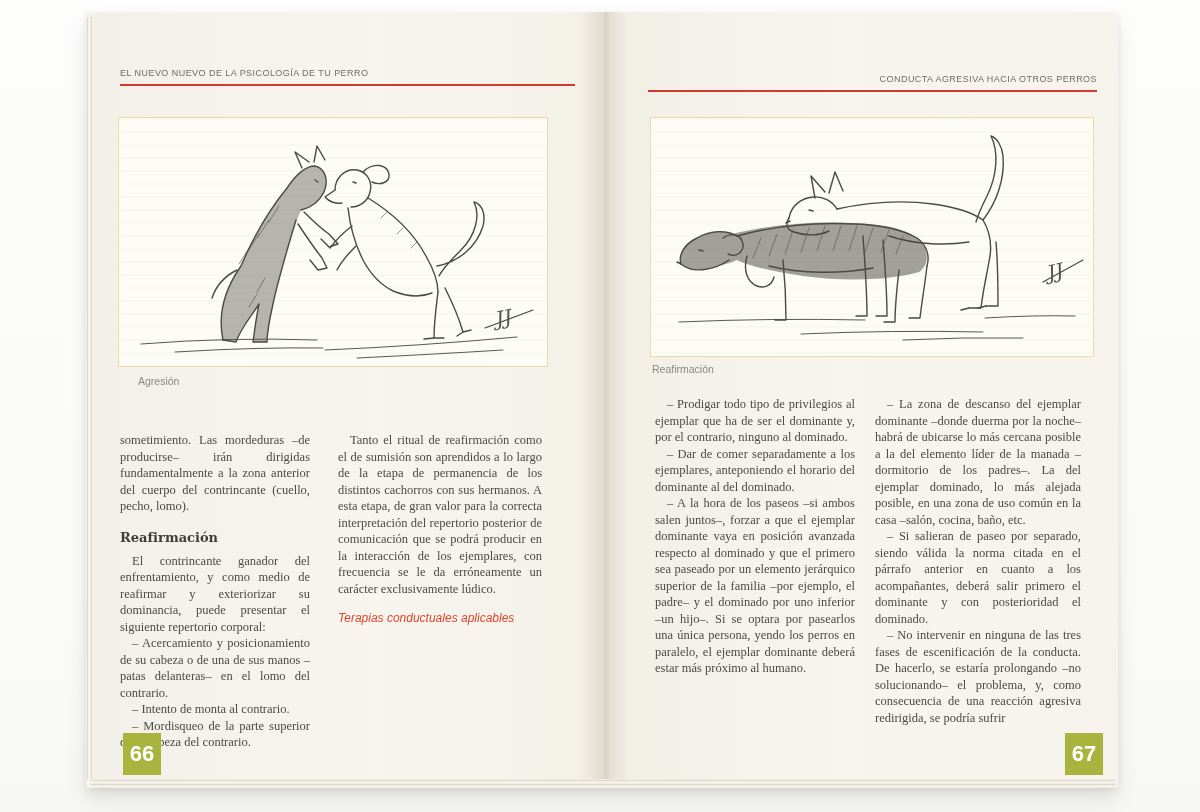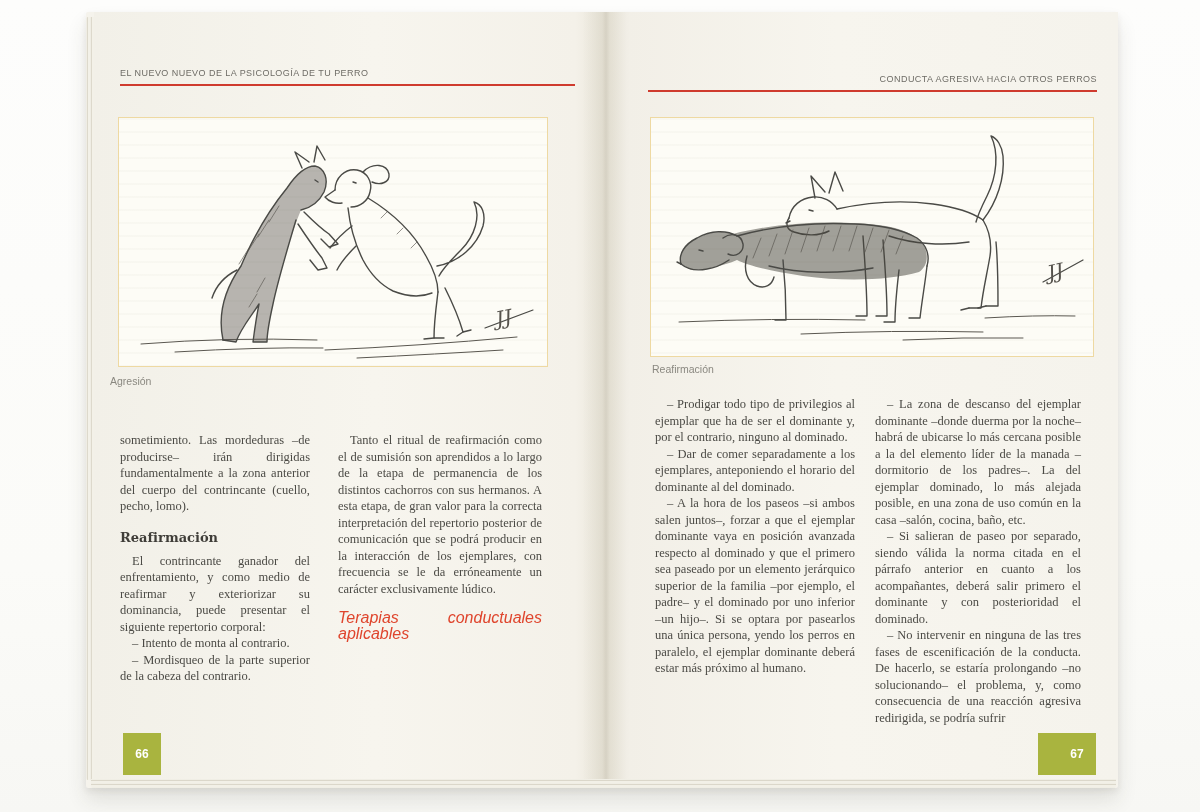--- a/index.html
+++ b/index.html
@@ -21,24 +21,24 @@
   .rule{position:absolute;height:2px;background:#cf3b2e;}
   .illo{position:absolute;background:#fdfcf6;border:1px solid #eed9a2;
         background-image:repeating-linear-gradient(180deg,rgba(150,150,125,.045) 0 2px,rgba(0,0,0,0) 2px 13px);}
   .illo svg{display:block;}
   .cap{position:absolute;font-size:10.5px;color:#8a8880;}
   .col{position:absolute;font-family:"Liberation Serif",serif;font-size:12.5px;line-height:16.5px;
        color:#4b4a45;text-align:justify;hyphens:auto;}
   .col p{margin:0;text-indent:12px;}
   .col p.noind{text-indent:0;font-family:Liberation Serif, serif;}
   h3.sec{font-family:"DejaVu Serif",serif;font-size:13px;line-height:16px;color:#3f3d38;margin:15px 0 7px;font-weight:bold;}
-  h3.red{font-family:"Liberation Sans",sans-serif;font-style:italic;font-size:16px;line-height:16px;
+  h3.red{font-family:"Liberation Sans",sans-serif;font-style:italic;font-size:12px;line-height:16px;
          color:#df452d;margin:13px 0 8px;font-weight:normal;}
   .pagenum{position:absolute;width:38px;height:42px;background:#a9b43f;color:#ffffff;
-         font-weight:bold;font-size:12px;display:flex;align-items:center;justify-content:center;}
+         font-weight:bold;font-size:22px;display:flex;align-items:center;justify-content:center;}
   .sk{stroke:#4a4a46;stroke-width:1.4;fill:none;stroke-linecap:round;stroke-linejoin:round;}
   .sk-thin{stroke:#5a5750;stroke-width:1;fill:none;stroke-linecap:round;}
   .sk-hatch{stroke:#55524b;stroke-width:.9;fill:none;opacity:.7;stroke-linecap:round;}
   .sig{font-family:"DejaVu Serif",serif;font-style:italic;font-size:20px;fill:#55524c;}
 </style>
 </head>
 <body>
 
 <div class="stage">
   <div class="book">
@@ -77,26 +77,27 @@
             <path class="sk" d="M233 108 C225 114 217 122 211 130 M237 128 C229 136 222 144 218 152"></path>
             <path class="sk" d="M319 174 C317 190 315 204 315 220 L325 220 M326 170 C334 186 340 200 344 214 L352 212"></path>
             <path class="sk" d="M315 220 L305 221 M344 214 L338 218"></path>
             <path class="sk" d="M318 148 C340 144 358 128 364 108 C367 96 363 86 355 84 M355 84 C362 98 356 118 342 132 C333 141 324 150 320 158"></path>
             <path class="sk-hatch" d="M262 100 l6 -6 M278 116 l6 -6 M292 130 l6 -6"></path>
 
             <path class="sk" style="stroke-width:1.2" d="M366 210 L414 192"></path>
             <text class="sig" x="378" y="208" transform="rotate(-10 378 208)">JJ</text>
           </svg>
         </div>
-        <div class="cap" style="left:16px;top:363px;">Agresión</div>
+        <div class="cap" style="left:44px;top:363px;">Agresión</div>
 
         <div class="col" style="left:26px;top:420px;width:190px;">
           <p class="noind">sometimiento. Las mordeduras –de producirse– irán dirigidas fundamentalmente a la zona anterior del cuerpo del contrincante (cuello, pecho, lomo).</p>
           <h3 class="sec">Reafirmación</h3>
           <p>El contrincante ganador del enfrentamiento, y como medio de reafirmar y exteriorizar su dominancia, puede presentar el siguiente repertorio corporal:</p>
+          <p>– Acercamiento y posicionamiento de su cabeza o de una de sus manos –patas delanteras– en el lomo del contrario.</p>
           <p>– Intento de monta al contrario.</p>
           <p>– Mordisqueo de la parte superior de la cabeza del contrario.</p>
         </div>
 
         <div class="col" style="left:244px;top:420px;width:204px;">
           <p>Tanto el ritual de reafirmación como el de sumisión son aprendidos a lo largo de la etapa de permanencia de los distintos cachorros con sus hermanos. A esta etapa, de gran valor para la correcta interpretación del repertorio posterior de comunicación que se podrá producir en la interacción de los ejemplares, con frecuencia se le da erróneamente un carácter exclusivamente lúdico.</p>
           <h3 class="red">Terapias conductuales aplicables</h3>
         </div>
 
         <div class="pagenum" style="left:29px;top:721px;">66</div>
@@ -148,19 +149,19 @@
           <p>– Dar de comer separadamente a los ejemplares, anteponiendo el horario del dominante al del dominado.</p>
           <p>– A la hora de los paseos –si ambos salen juntos–, forzar a que el ejemplar dominante vaya en posición avanzada respecto al dominado y que el primero sea paseado por un elemento jerárquico superior de la familia –por ejemplo, el padre– y el dominado por uno inferior –un hijo–. Si se optara por pasearlos una única persona, yendo los perros en paralelo, el ejemplar dominante deberá estar más próximo al humano.</p>
         </div>
 
         <div class="col" style="left:269px;top:384px;width:206px;">
           <p>– La zona de descanso del ejemplar dominante –donde duerma por la noche– habrá de ubicarse lo más cercana posible a la del elemento líder de la manada –dormitorio de los padres–. La del ejemplar dominado, lo más alejada posible, en una zona de uso común en la casa –salón, cocina, baño, etc.</p>
           <p>– Si salieran de paseo por separado, siendo válida la norma citada en el párrafo anterior en cuanto a los acompañantes, deberá salir primero el dominante y con posterioridad el dominado.</p>
           <p>– No intervenir en ninguna de las tres fases de escenificación de la conducta. De hacerlo, se estaría prolongando –no solucionando– el problema, y, como consecuencia de una reacción agresiva redirigida, se podría sufrir</p>
         </div>
 
-        <div class="pagenum" style="left:432px;top:721px;padding-left:20px;">67</div>
+        <div class="pagenum" style="left:459px;top:721px;">67</div>
       </div>
 
       <div class="gutter"></div>
     </div>
   </div>
 </div>
 
 </body></html>

